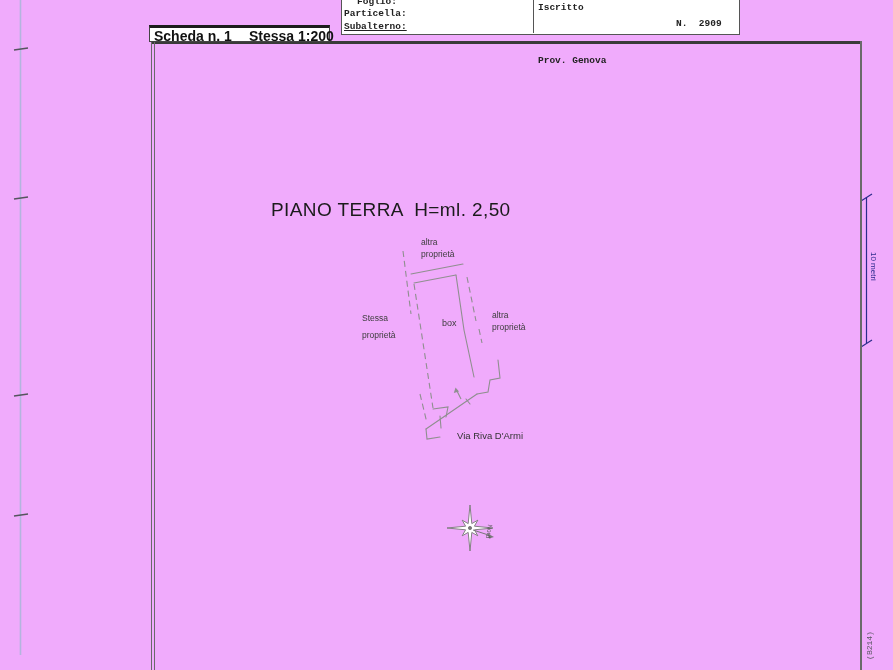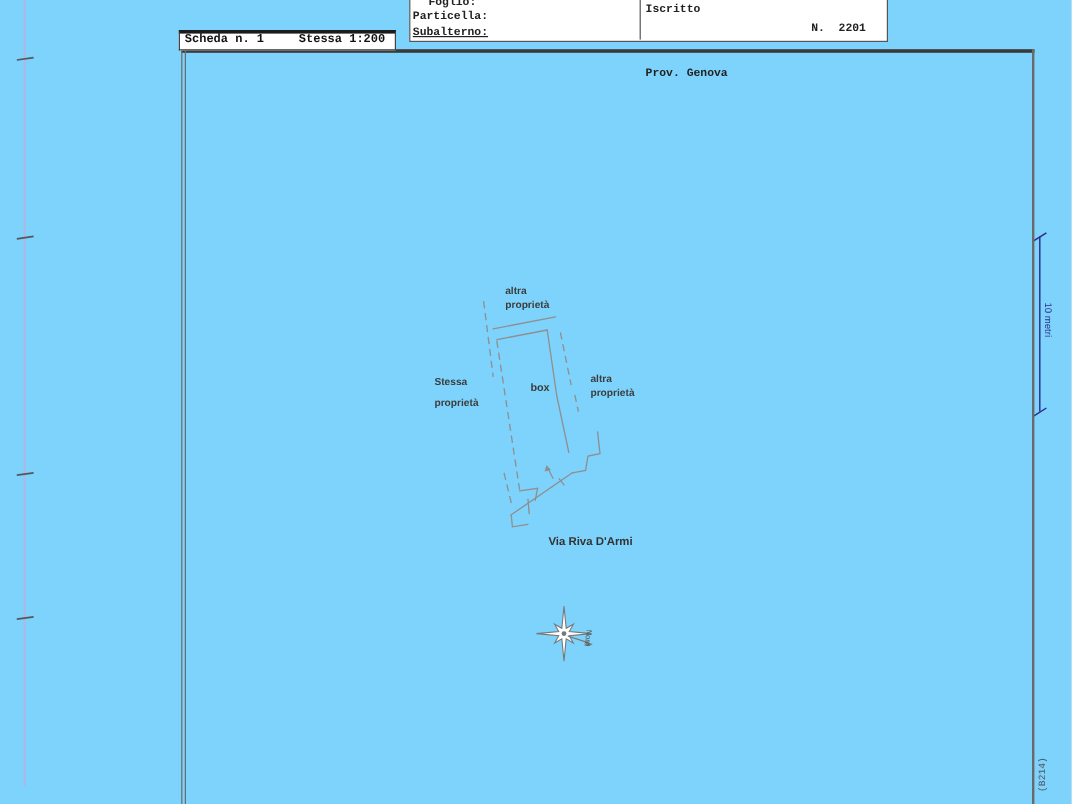--- a/index.html
+++ b/index.html
@@ -1,23 +1,23 @@
 <!DOCTYPE html>
 <html><head>
 <meta charset="utf-8">
 <style>
   html,body{margin:0;padding:0;background:#e8e8e8;}
   #page{
-    position:relative; width:893px; height:670px; background:#7dd3fc;
+    position:relative; width:893px; height:670px; background:#f0abfc;
     overflow:hidden; font-family:"Liberation Sans", sans-serif; color:#1f1f1f;
   }
   .abs{position:absolute;}
   .mono{font-family:"Liberation Mono","DejaVu Sans Mono",monospace; font-weight:700; font-size:9.5px; color:#222; white-space:pre;}
-  .schedatxt{font-family:Liberation Mono, monospace; font-weight:700; font-size:10px; color:#111; white-space:pre;}
-  .plabel{font-size:8.5px; color:#3c3c3c; line-height:12px; white-space:pre;font-weight:bold;}
+  .schedatxt{font-family:Liberation Sans, sans-serif; font-weight:700; font-size:14px; color:#111; white-space:pre;}
+  .plabel{font-size:8.5px; color:#3c3c3c; line-height:12px; white-space:pre;}
   .title{font-size:19px; letter-spacing:.4px; color:#1b1b1b; white-space:pre;}
   
   .frame-top{left:151px; top:41px; width:711px; height:2.5px; background:#3a3a3a;}
   .frame-left-a{left:151px; top:41px; width:1px; height:629px; background:#6a6a6a;}
   .frame-left-b{left:154px; top:41px; width:1px; height:629px; background:#6a6a6a;}
   .frame-right{left:860px; top:41px; width:1.5px; height:629px; background:#6a6a6a;}
   .header-box{left:341px; top:-12px; width:397px; height:45px; border:1px solid #555; background:#fff;}
   .header-div{left:533px; top:-12px; width:1px; height:45px; background:#555;}
   .scheda-box{left:149px; top:25px; width:179px; height:13px; border:1px solid #444; border-top:3px solid #1c1c1c; background:#fff;}
   .rot90{transform:rotate(90deg); transform-origin:0 0;}
@@ -88,39 +88,40 @@
   <div class="abs header-box"></div>
   <div class="abs header-div"></div>
 
   <div class="abs mono" style="left:357px; top:-4px;">Foglio:</div>
   <div class="abs mono" style="left:344px; top:8px;">Particella:</div>
   <div class="abs mono" style="left:344px; top:21px;text-decoration:underline;">Subalterno:</div>
 
   <div class="abs mono" style="left:538px; top:-8px;">Iscritto all'Albo dei</div>
   <div class="abs mono" style="left:538px; top:2px;">Iscritto</div>
   <div class="abs mono" style="left:538px; top:24px;margin-top:31px;">Prov. Genova</div>
-  <div class="abs mono" style="left:676px; top:18px;">N.  2201</div>
+  <div class="abs mono" style="left:676px; top:18px;">N.  2909</div>
 
   <div class="abs scheda-box"></div>
   <div class="abs schedatxt" style="left:154px; top:28px;">Scheda n. 1</div>
   <div class="abs schedatxt" style="left:249px; top:28px;">Stessa 1:200</div>
 
+  <div class="abs title" style="left:271px; top:199px;">PIANO TERRA  H=ml. 2,50</div>
 
   <div class="abs plabel" style="left:421px; top:236px;">altra</div>
   <div class="abs plabel" style="left:421px; top:248px;">proprietà</div>
 
   <div class="abs plabel" style="left:362px; top:312px;">Stessa</div>
   <div class="abs plabel" style="left:362px; top:329px;">proprietà</div>
 
   <div class="abs plabel" style="left:492px; top:309px;">altra</div>
   <div class="abs plabel" style="left:492px; top:321px;">proprietà</div>
 
   <div class="abs plabel" style="left:442px; top:317px; font-size:9px;">box</div>
 
-  <div class="abs plabel" style="left:457px; top:446px; font-size:9.5px; color:#333;">Via Riva D'Armi</div>
+  <div class="abs plabel" style="left:457px; top:430px; font-size:9.5px; color:#333;">Via Riva D'Armi</div>
 
   <div class="abs" style="left:494px; top:525px; font-size:6.5px; color:#555; transform:rotate(98deg); transform-origin:0 0;">Nord</div>
 
   <div class="abs rot90" style="left:878px; top:252px; font-size:8px; color:#2b2b8c; white-space:pre;">10 metri</div>
 
   <div class="abs rotN90" style="left:851px; top:641px; width:36px; text-align:center; font-size:8px; color:#55555e; font-family:'Liberation Mono','DejaVu Sans Mono',monospace;">(B214)</div>
 
 </div>
 
 </body></html>

